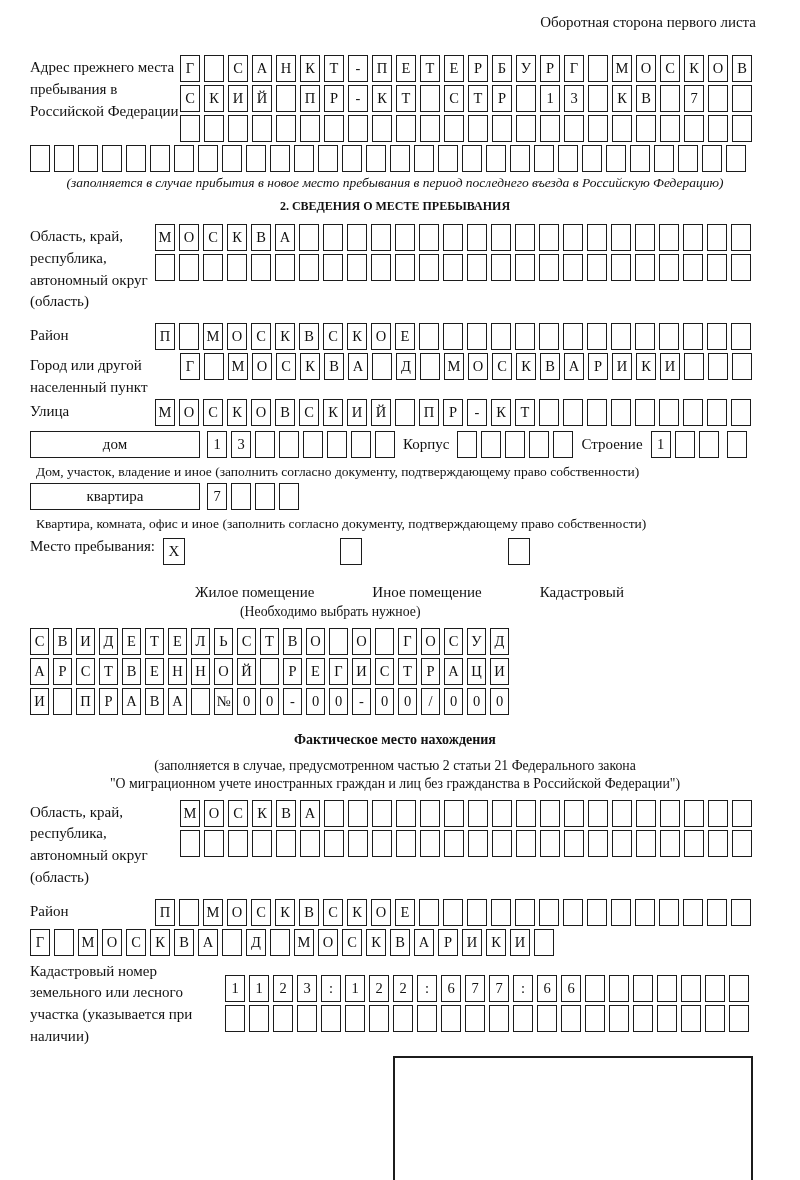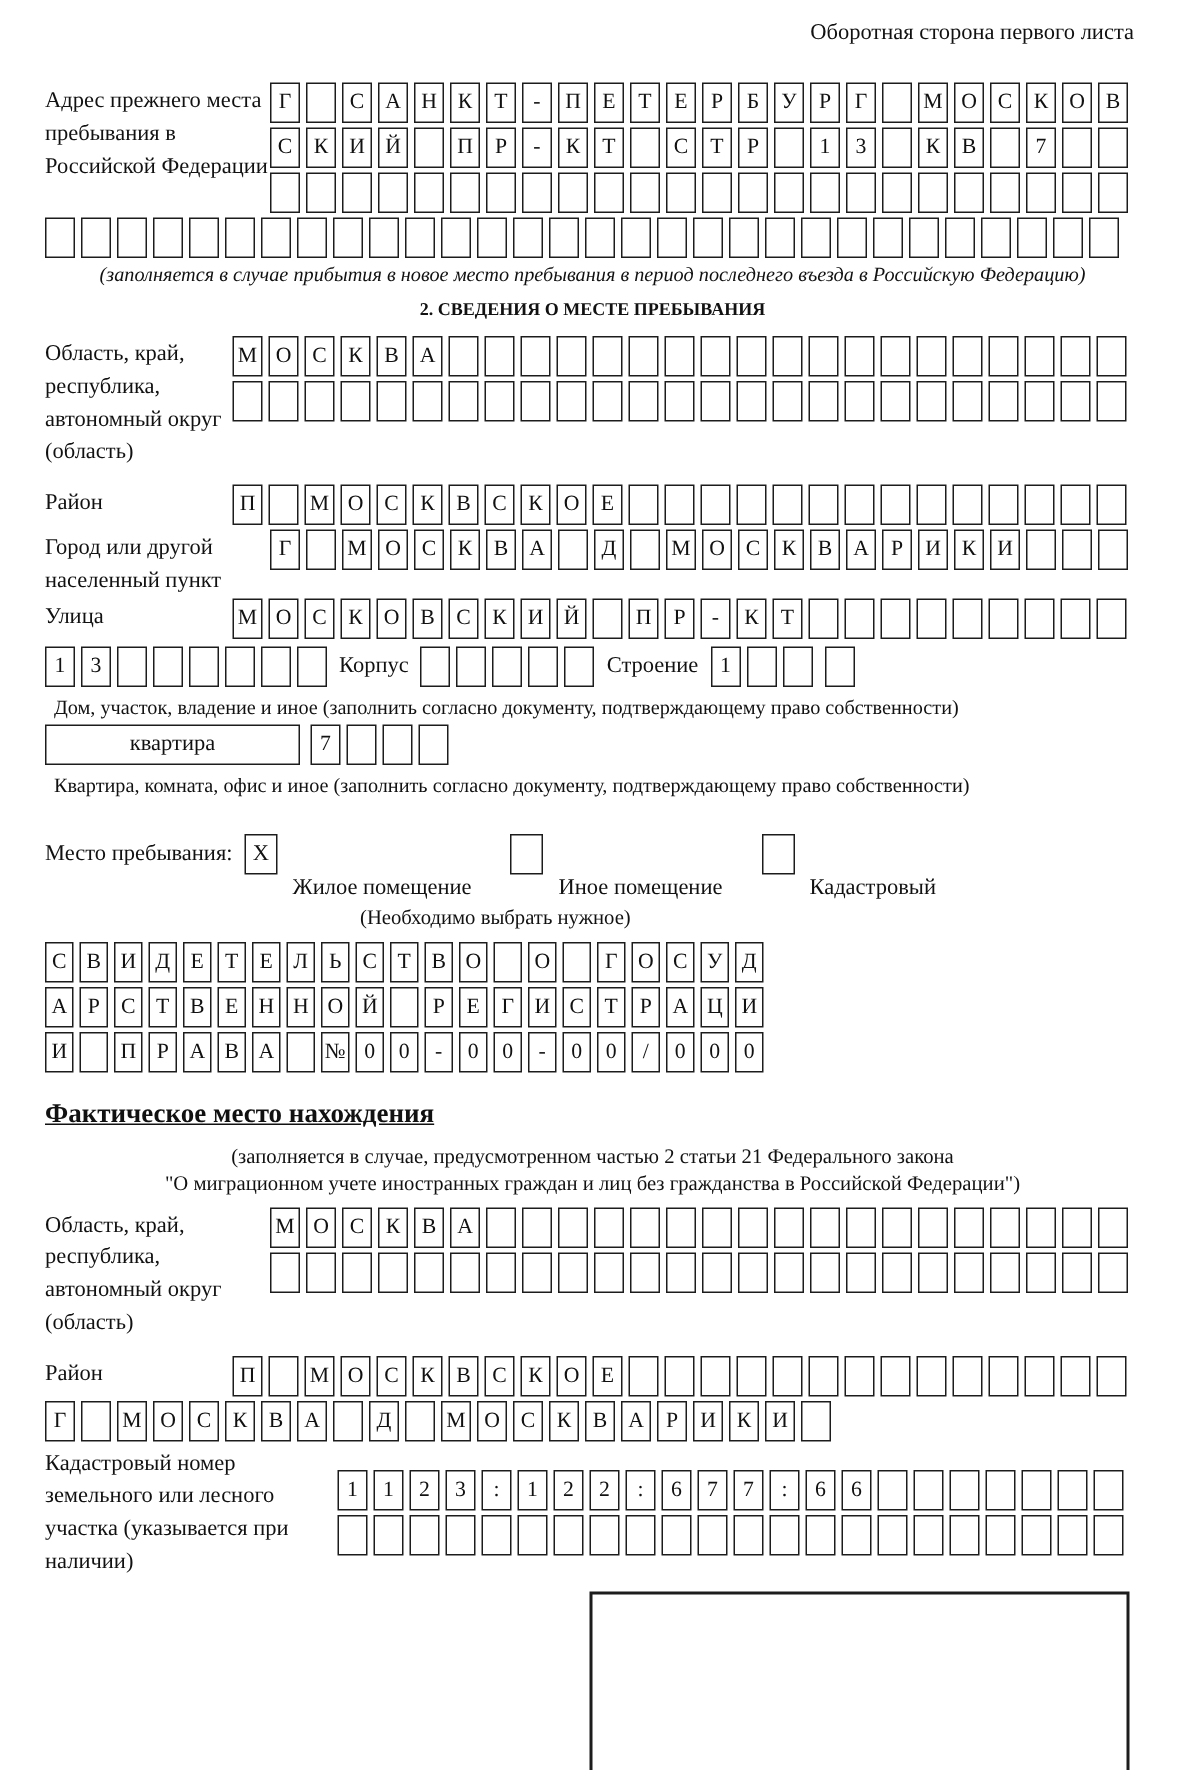--- a/index.html
+++ b/index.html
@@ -32,34 +32,34 @@
   .w125 { width:125px; }
   .w240 { width:240px; }
   .w195 { width:195px; }
 
   .fullrow { margin-top:0; }
 
   .note { font-size:13.5px; text-align:center; margin:2px 0 6px 0;font-style:italic; }
   .note-left { font-size:13.5px; text-align:left; margin:3px 0 3px 6px; }
 
   .section-title { text-align:center; font-weight:bold; font-size:12px; margin:8px 0 10px 0; }
-  .sub-title { text-align:left; font-weight:bold; font-size:18px; margin:14px 0 10px 0;text-decoration:underline; }
+  .sub-title { text-align:center; font-weight:bold; font-size:14px; margin:14px 0 10px 0; }
   .sub-note { font-size:13.8px; text-align:center; margin:2px 0; }
 
   .gap6 { height:6px; } .gap10 { height:10px; }
 
   .houserow { display:flex; align-items:flex-start; white-space:nowrap; margin-top:2px; }
   .widebox {
     width:170px; height:27px; border:1.6px solid #1c1c1c;
     text-align:center; font-size:15px; line-height:25px; margin-right:7px;
   }
   .inline-label { font-size:15px; line-height:27px; padding:0 8px; }
   .lastcell { margin-left:8px; }
 
-  .stayrow { display:flex; align-items:center; margin-top:6px; }
+  .stayrow { display:flex; margin-top:6px; }
   .stay-label { font-size:15px; margin-right:8px; }
   .checkbox {
     display:inline-block; width:22px; height:27px;
     border:1.6px solid #1c1c1c; text-align:center;
     font-size:15px; line-height:25px; margin-right:10px;
   }
   .opt-label { font-size:15px; margin-right:26px;margin-top:46px; }
   .stay-note { font-size:13.8px; margin:3px 0 8px 210px; }
 
   .mark-box {
@@ -111,20 +111,21 @@
   </div>
 
   <div class="block">
     <div class="label w125">Улица</div>
     <div class="rows">
       <div class="cellrow"><span class="cell">М</span><span class="cell">О</span><span class="cell">С</span><span class="cell">К</span><span class="cell">О</span><span class="cell">В</span><span class="cell">С</span><span class="cell">К</span><span class="cell">И</span><span class="cell">Й</span><span class="cell"></span><span class="cell">П</span><span class="cell">Р</span><span class="cell">-</span><span class="cell">К</span><span class="cell">Т</span><span class="cell"></span><span class="cell"></span><span class="cell"></span><span class="cell"></span><span class="cell"></span><span class="cell"></span><span class="cell"></span><span class="cell"></span><span class="cell"></span></div>
     </div>
   </div>
 
   <div class="houserow">
+    <div class="widebox">дом</div>
     <div class="cellrow"><span class="cell">1</span><span class="cell">3</span><span class="cell"></span><span class="cell"></span><span class="cell"></span><span class="cell"></span><span class="cell"></span><span class="cell"></span></div>
     <span class="inline-label">Корпус</span>
     <div class="cellrow"><span class="cell"></span><span class="cell"></span><span class="cell"></span><span class="cell"></span><span class="cell"></span></div>
     <span class="inline-label">Строение</span>
     <div class="cellrow"><span class="cell">1</span><span class="cell"></span><span class="cell"></span></div>
     <div class="cellrow lastcell"><span class="cell"></span></div>
   </div>
   <div class="note-left">Дом, участок, владение и иное (заполнить согласно документу, подтверждающему право собственности)</div>
 
   <div class="houserow">

